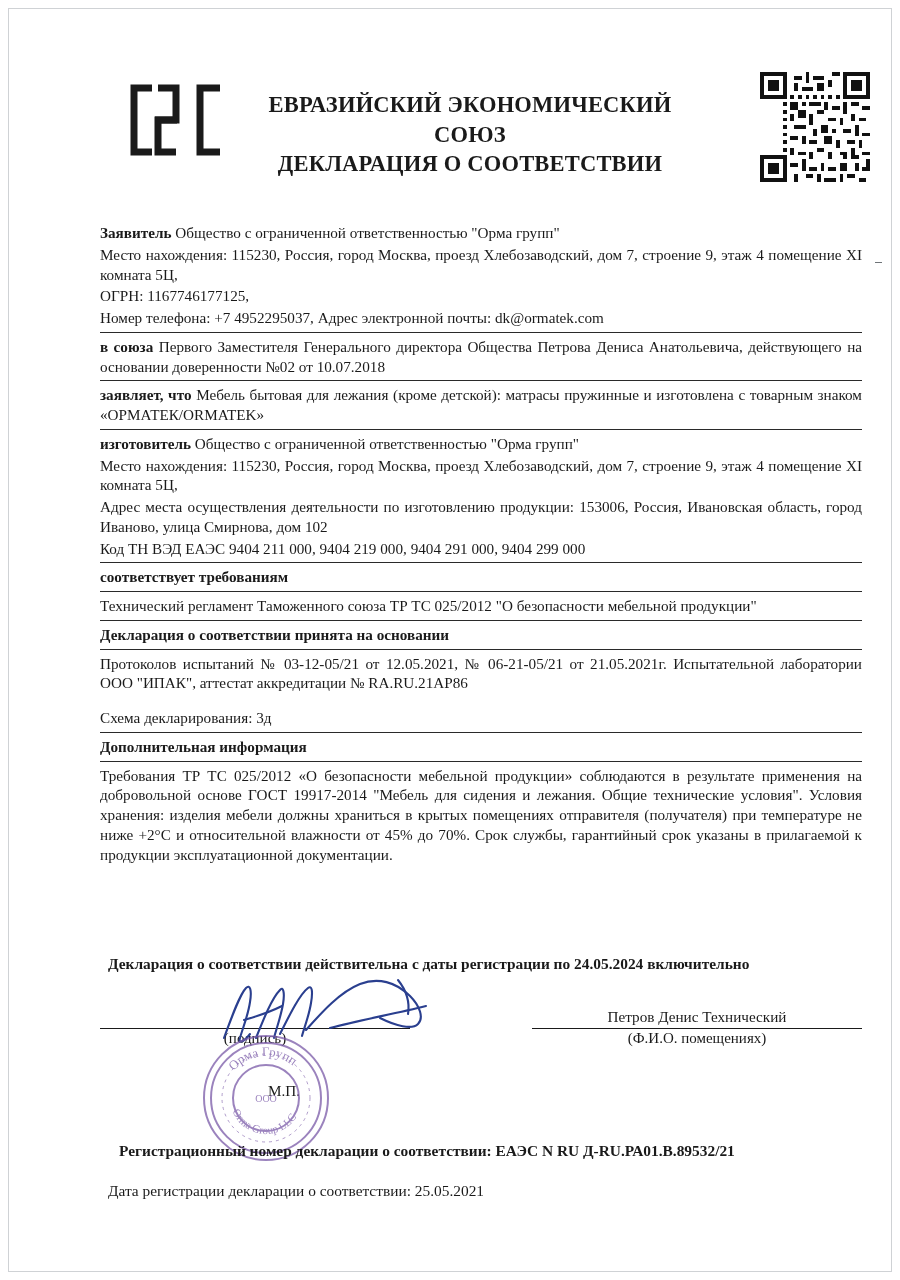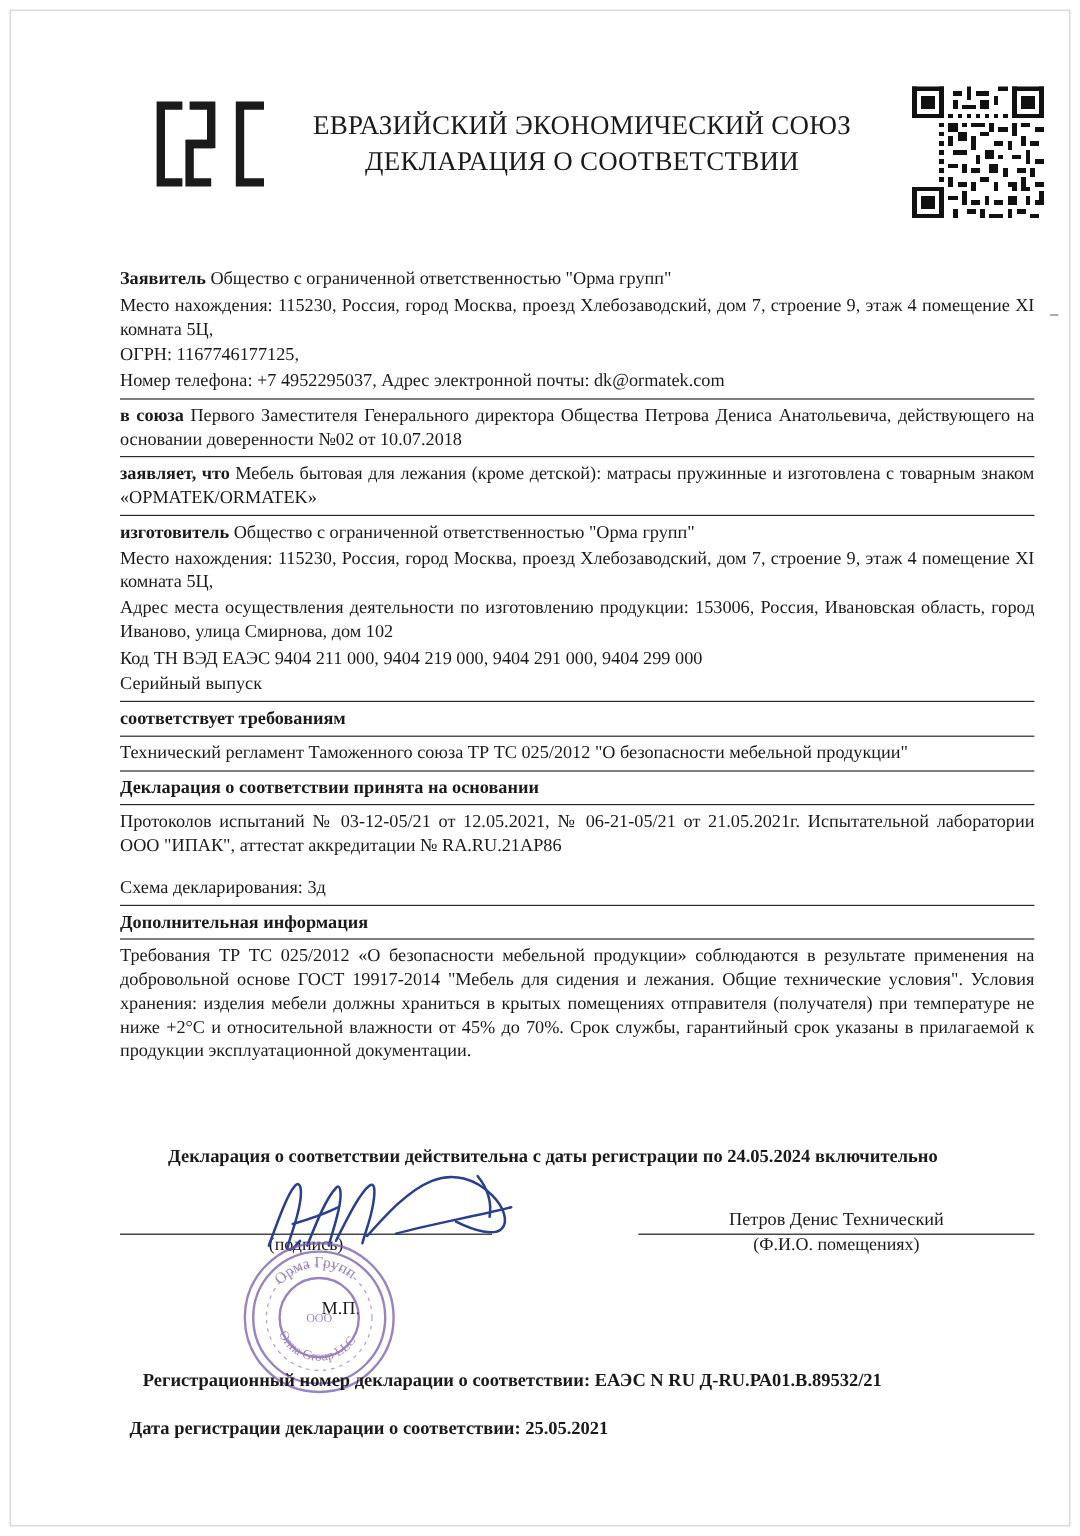--- a/index.html
+++ b/index.html
@@ -36,25 +36,25 @@
   .eac-mark {
     position: absolute;
     left: 28px;
     top: 12px;
     width: 100px;
     height: 72px;
   }
   .eac-mark svg { display: block; }
   .header-title {
     position: absolute;
-    left: 145px;
+    left: 130px;
     top: 18px;
     width: 480px;
     text-align: center;
-    font-weight: normal;
+    font-weight: bold;
     font-size: 22.5px;
     line-height: 1.32;
     letter-spacing: 0.2px;
   }
   .qr {
     position: absolute;
     right: -10px;
     top: 0px;
     width: 110px;
     height: 110px;
@@ -101,21 +101,20 @@
   .just { text-align: justify; text-justify: inter-word; }
 
   
   .validity {
     position: absolute;
     left: 108px;
     top: 955px;
     width: 750px;
     font-size: 15.4px;
     font-weight: bold;
-    margin-left: 32px;
   }
   .sig-area {
     position: absolute;
     left: 100px;
     top: 1000px;
     width: 762px;
     height: 140px;
   }
   .sig-line-left {
     position: absolute;
@@ -185,21 +184,21 @@
     top: 1142px;
     font-size: 15.4px;
     font-weight: bold;
     margin-left: 11px;
   }
   .reg-date {
     position: absolute;
     left: 108px;
     top: 1182px;
     font-size: 15.4px;
-    font-weight: bold;
+    font-weight: normal;
   }
 </style>
 </head>
 <body>
 
 <div class="page">
   <div class="page-border"></div>
 
   <div class="header">
 
@@ -351,21 +350,20 @@
     </p>
 
     <div class="rule"></div>
 
     <p class="blk">
       <span class="lbl">изготовитель</span><span> Общество с ограниченной ответственностью "Орма групп"</span>
     </p>
     <p class="blk just">Место нахождения: 115230, Россия, город Москва, проезд Хлебозаводский, дом 7, строение 9, этаж 4 помещение XI комната 5Ц,</p>
     <p class="blk just">Адрес места осуществления деятельности по изготовлению продукции: 153006, Россия, Ивановская область, город Иваново, улица Смирнова, дом 102</p>
     <p class="blk">Код ТН ВЭД ЕАЭС 9404 211 000, 9404 219 000, 9404 291 000, 9404 299 000</p>
-    <p class="blk">Серийный выпуск</p>
 
     <div class="rule"></div>
 
     <p class="blk">
       <span class="lbl">соответствует требованиям</span>
     </p>
 
     <div class="rule"></div>
 
     <p class="blk just ind">Технический регламент Таможенного союза ТР ТС 025/2012 "О безопасности мебельной продукции"</p>

